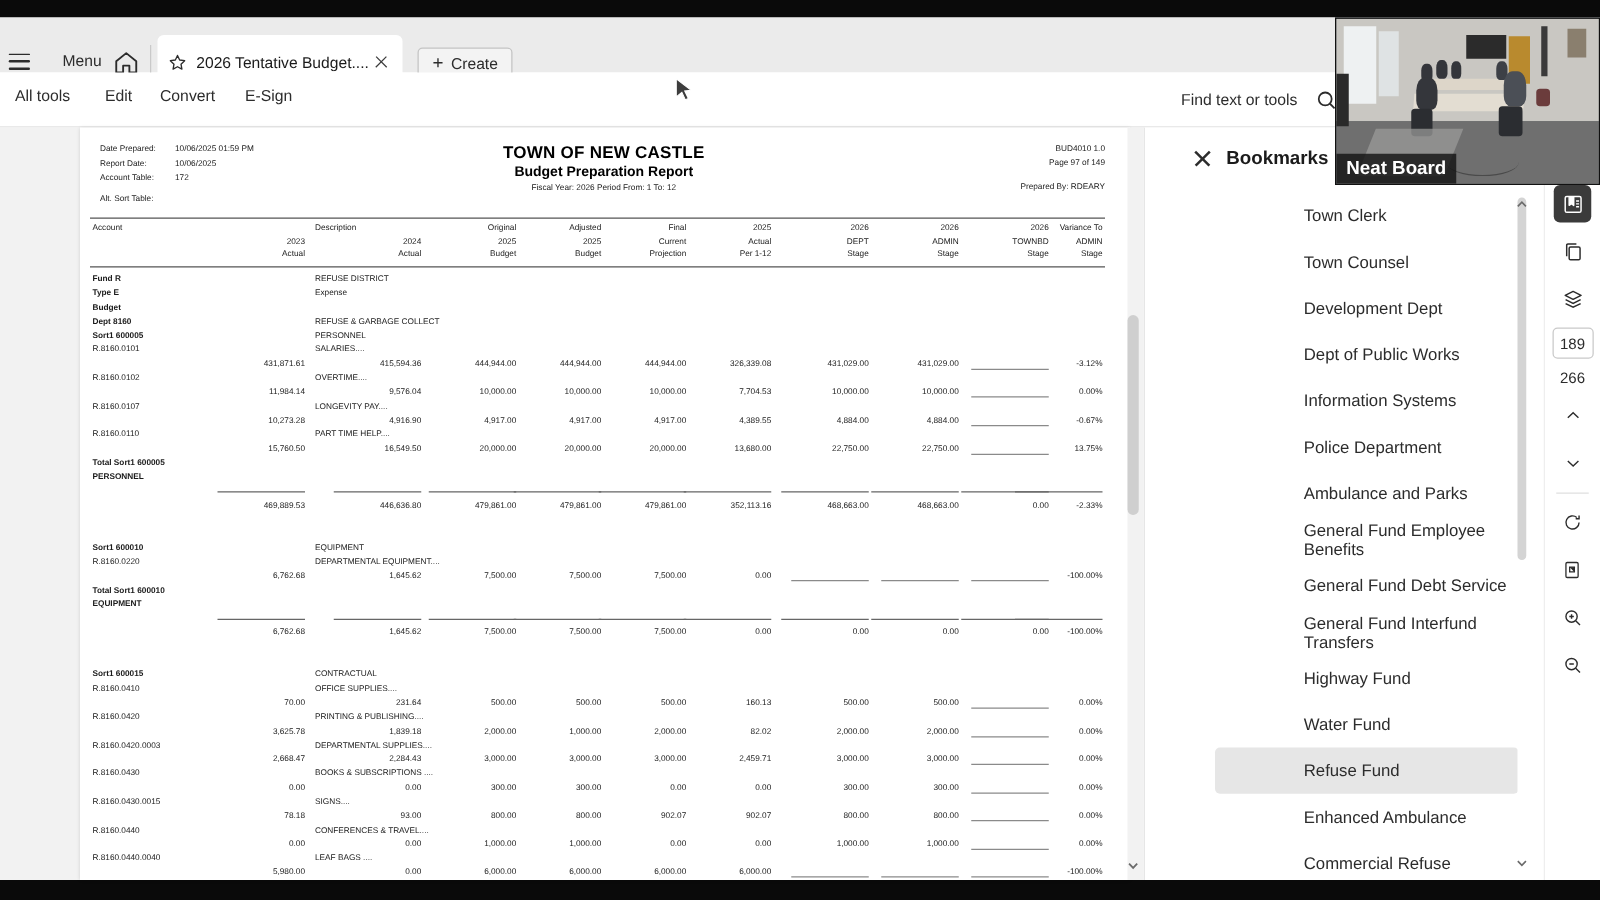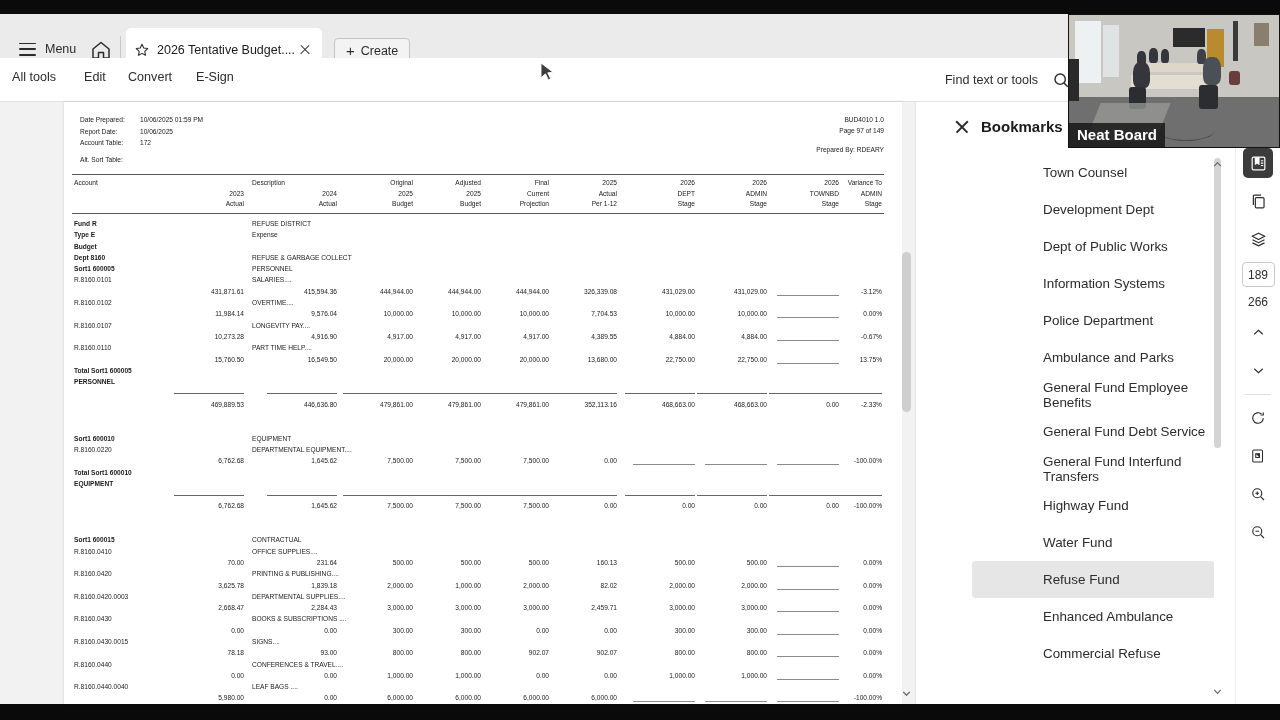--- a/index.html
+++ b/index.html
@@ -9,21 +9,21 @@
     background: #000; overflow: hidden;
   }
   #app { position: relative; width: 1280px; height: 720px; background:#fff; }
 
   
   .topbar-black { position:absolute; left:0; top:0; width:1280px; height:14px; background:#0a0a0a; }
   .bottombar-black { position:absolute; left:0; top:704px; width:1280px; height:16px; background:#0a0a0a; }
 
   
   .tabstrip { position:absolute; left:0; top:14px; width:1280px; height:44px; background:#ebebeb; }
-  .menu-btn { position:absolute; left:12px; top:24px; display:flex; align-items:center; gap:9px;
+  .menu-btn { position:absolute; left:0; top:24px; display:flex; align-items:center; gap:26px;
     padding:4px 7px; border-radius:4px; cursor:pointer; }
   .hamburger { width:17px; height:13px; display:flex; flex-direction:column; justify-content:space-between; }
   .hamburger span { display:block; height:1.6px; background:#2c2c2c; border-radius:1px; }
   .menu-label { font-size:12.5px; color:#2c2c2c; }
   .home-btn { position:absolute; left:88px; top:24px; width:26px; height:24px; cursor:pointer; }
   .tab-divider { position:absolute; left:120px; top:22px; width:1px; height:26px; background:#c9c9c9; }
 
   .doc-tab { position:absolute; left:126px; top:14px; width:196px; height:44px; background:#fff;
     border-radius:5px 5px 0 0; display:flex; align-items:center; padding:0 8px; cursor:pointer; }
   .tab-star { width:16px; height:16px; flex:0 0 16px; margin-right:7px; }
@@ -313,20 +313,25 @@
     <div class="page">
       <div class="rpt">
 
         <div class="hdr">
           <div class="hdr-left">
             <div><span class="lbl">Date Prepared:</span><span>10/06/2025 01:59 PM</span></div>
             <div><span class="lbl">Report Date:</span><span>10/06/2025</span></div>
             <div><span class="lbl">Account Table:</span><span>172</span></div>
             <div style="margin-top:5px"><span class="lbl">Alt. Sort Table:</span><span></span></div>
           </div>
+          <div class="hdr-center">
+            <div class="h-title">TOWN OF NEW CASTLE</div>
+            <div class="h-sub">Budget Preparation Report</div>
+            <div class="h-fy">Fiscal Year: 2026  Period From: 1 To: 12</div>
+          </div>
           <div class="hdr-right">
             <div>BUD4010 1.0</div>
             <div>Page 97 of 149</div>
             <div class="pb">Prepared By: RDEARY</div>
           </div>
         </div>
 
         <div class="tbl">
 
           <div class="colhead">
@@ -672,20 +677,23 @@
         </svg>
     </div>
   </div>
 
   <div class="bm-panel">
     <div class="bm-head">
       <span class="bm-close"></span>
       <span class="bm-title">Bookmarks</span>
     </div>
     <div class="bm-list" id="bm-host">
+        <div class="bm-item">
+          <span>Town Clerk</span>
+        </div>
         <div class="bm-item">
           <span>Town Counsel</span>
         </div>
         <div class="bm-item">
           <span>Development Dept</span>
         </div>
         <div class="bm-item">
           <span>Dept of Public Works</span>
         </div>
         <div class="bm-item">

